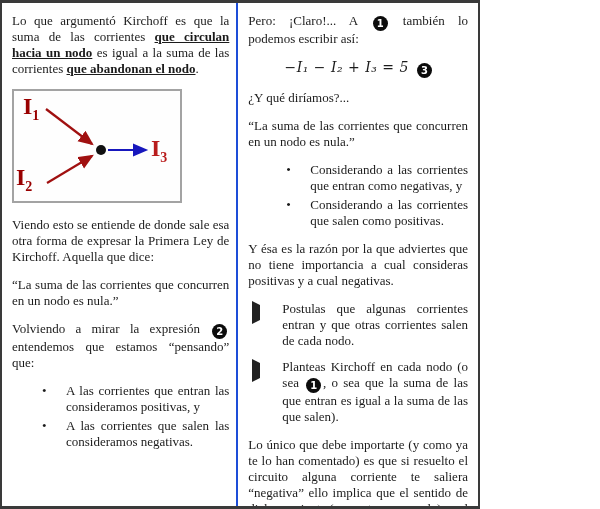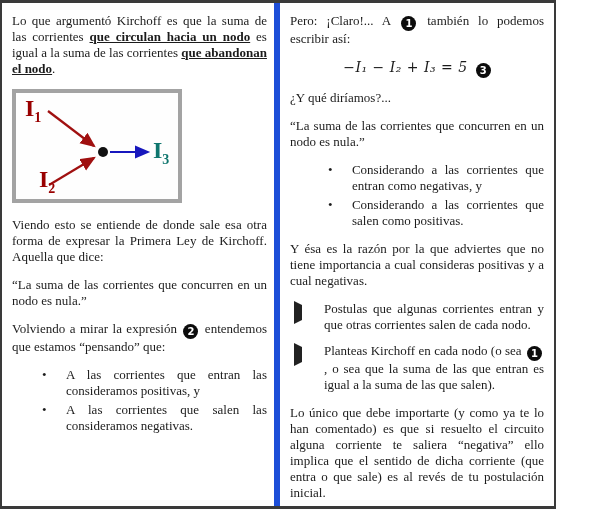--- a/index.html
+++ b/index.html
@@ -1,39 +1,39 @@
 <!DOCTYPE html>
 <html><head>
 <meta charset="utf-8">
 <style>
   html,body{margin:0;padding:0;background:#fff;}
   .page{
-    width:556px;height:509px;box-sizing:border-box;
+    width:480px;height:509px;box-sizing:border-box;
     border:2px solid #3a3a3a;border-top-width:3px;border-bottom-width:3px;
     display:flex;background:#fff;
     font-family:"Liberation Serif","DejaVu Serif",serif;
     font-size:13px;line-height:16px;color:#1b1b1b;
     overflow:hidden;
   }
   .col{box-sizing:border-box;}
   .col-left{width:296px;padding:10px 7px 6px 10px;}
-  .col-right{width:304px;border-left:6px solid #1d4ed8;padding:10px 10px 6px 10px;}
+  .col-right{width:304px;border-left:2px solid #1d4ed8;padding:10px 10px 6px 10px;}
   p{margin:0 0 12px;text-align:justify;}
   .bold-u{font-weight:bold;text-decoration:underline;}
   .underline{text-decoration:underline;}
   .figrow{display:flex;gap:9px;margin:0 0 14px;}
   .diagram{
     position:relative;flex:none;width:170px;height:114px;box-sizing:border-box;
-    border:4px solid #a3a3a3;background:#fefefe;
+    border:2px solid #a3a3a3;background:#fefefe;
   }
   .darrows{position:absolute;left:0;top:0;}
   .dlabel{position:absolute;font-weight:bold;font-size:24px;line-height:1;letter-spacing:0;}
   .dlabel sub{font-size:14px;line-height:1;}
   .lbl-red{color:#990000;}
-  .lbl-blue{color:#0f766e;}
+  .lbl-blue{color:#b91c1c;}
   .side{flex:1;display:flex;flex-direction:column;min-width:0;}
   .side p{margin:0;text-align:justify;}
   .formula{
     text-align:center;margin:6px 0 12px;white-space:nowrap;
     font-family:"DejaVu Serif","Liberation Serif",serif;
     font-style:italic;font-size:14px;
   }
   .formula .math{letter-spacing:.5px;}
   .badge{
     display:inline-block;width:15px;height:15px;border-radius:50%;
@@ -74,21 +74,21 @@
             <marker id="mb" markerWidth="8" markerHeight="8" refX="6" refY="3" orient="auto">
               <path d="M0,0 L7,3 L0,6 z" fill="#1717bd"></path>
             </marker>
           </defs>
           <line x1="32" y1="18" x2="78" y2="53" stroke="#a01010" stroke-width="2.2" marker-end="url(#mr)"></line>
           <line x1="33" y1="92" x2="78" y2="65" stroke="#a01010" stroke-width="2.2" marker-end="url(#mr)"></line>
           <circle cx="87" cy="59" r="5" fill="#111111"></circle>
           <line x1="94" y1="59" x2="132" y2="59" stroke="#1717bd" stroke-width="2.2" marker-end="url(#mb)"></line>
         </svg>
         <span class="dlabel lbl-red" style="left:9px;top:3px;"><span>I</span><sub>1</sub></span>
-        <span class="dlabel lbl-red" style="left:23px;top:74px;"><span>I</span><sub>2</sub></span>
+        <span class="dlabel lbl-red" style="left:2px;top:74px;"><span>I</span><sub>2</sub></span>
         <span class="dlabel lbl-blue" style="left:137px;top:45px;"><span>I</span><sub>3</sub></span>
       </div>
     </div>
 
 
 
     <p>Viendo esto se entiende de donde sale esa otra forma de expresar la Primera Ley de Kirchoff. Aquella que dice:</p>
 
     <p>“La suma de las corrientes que concurren en un nodo es nula.”</p>
 

